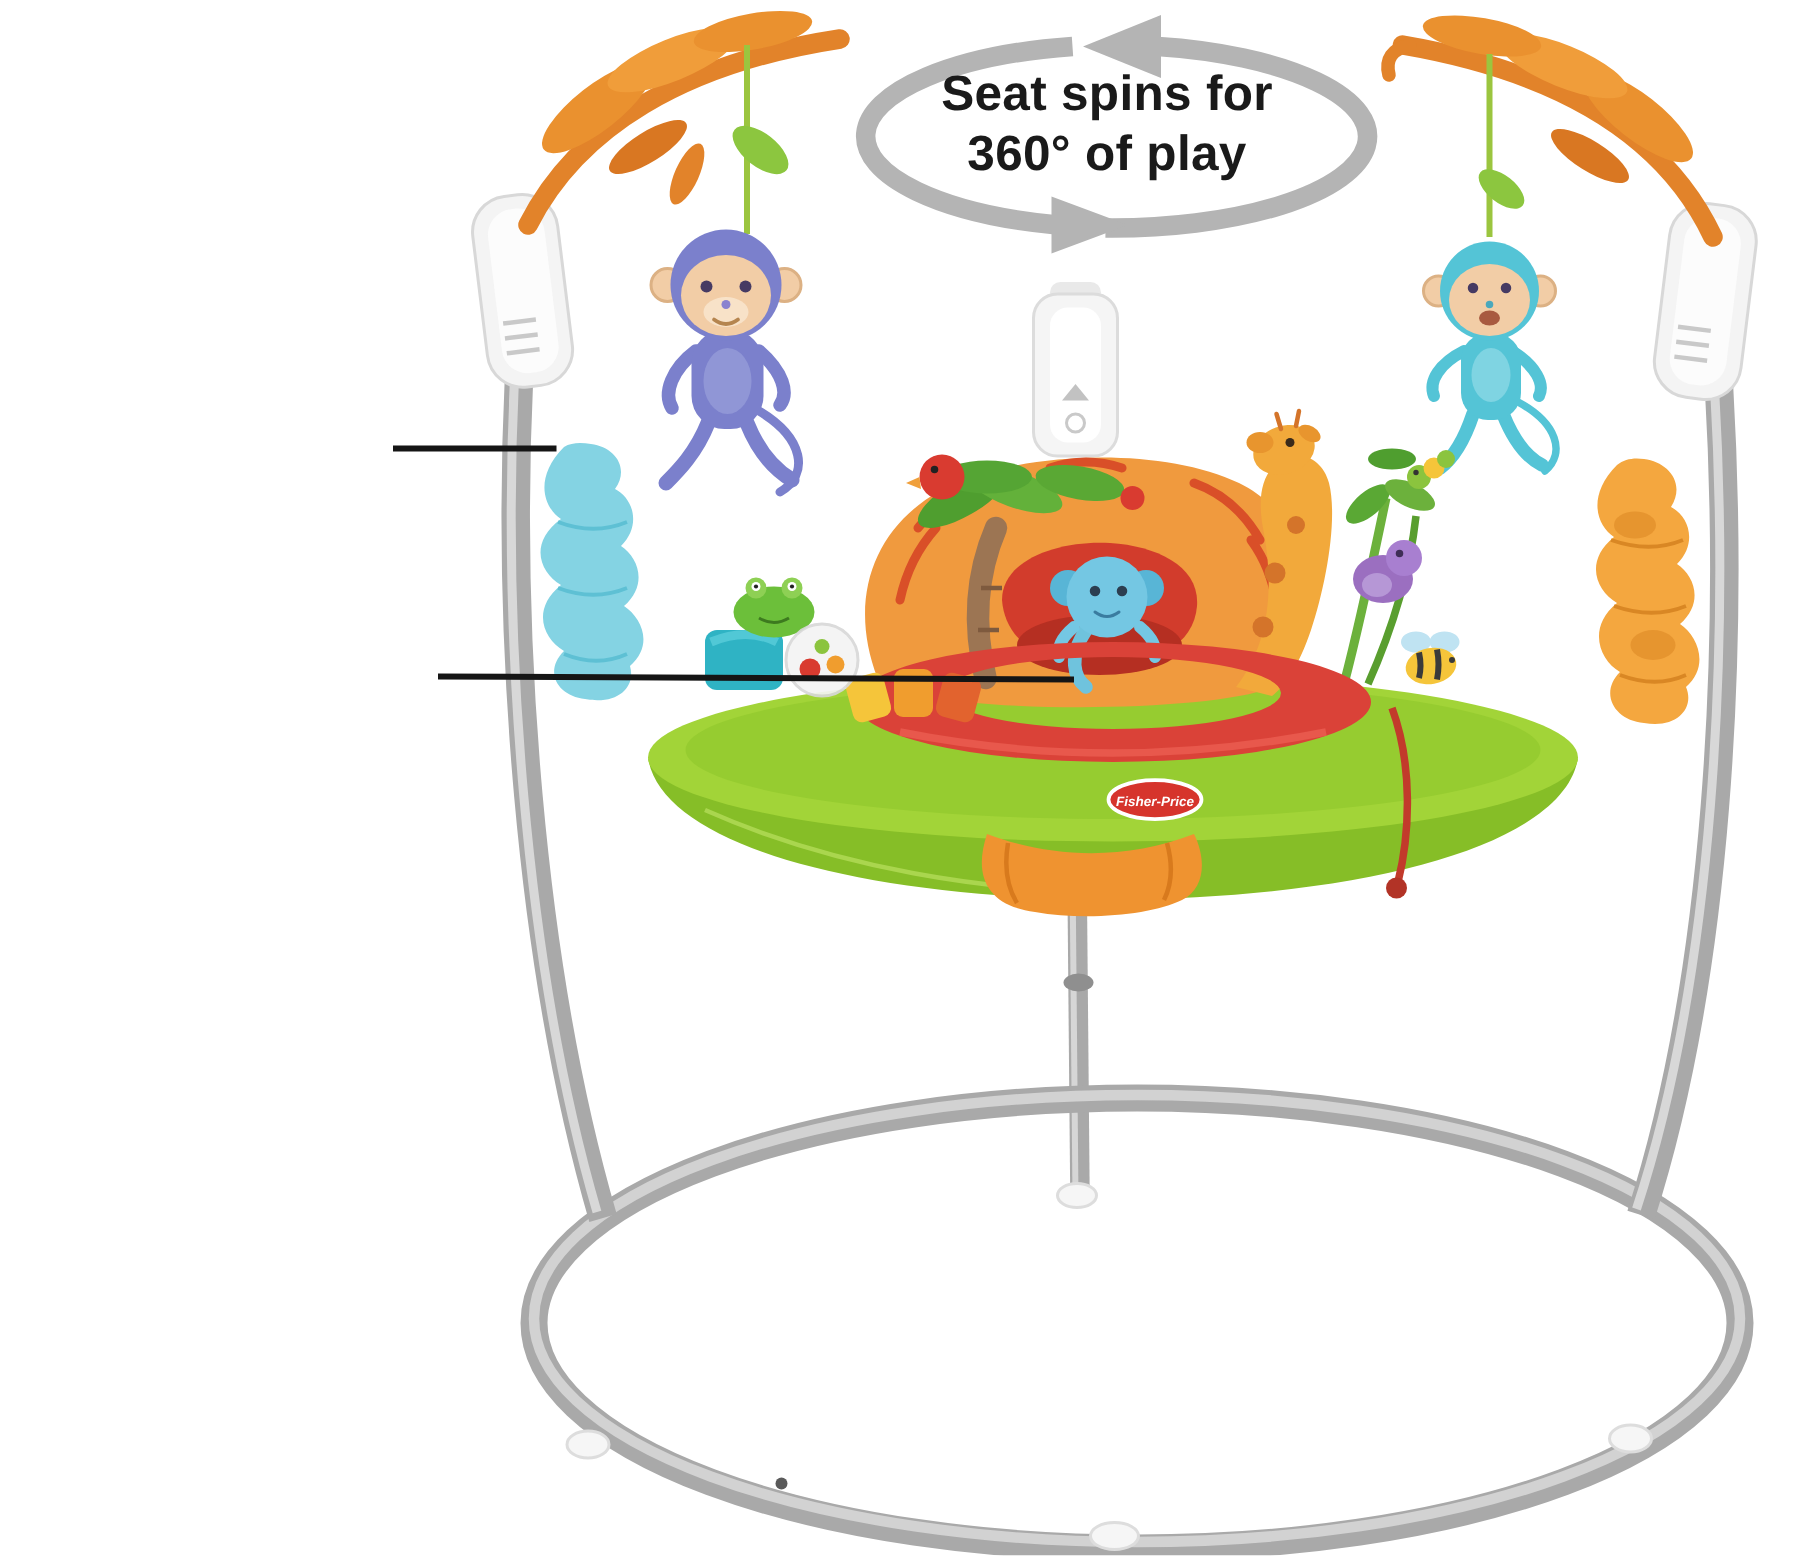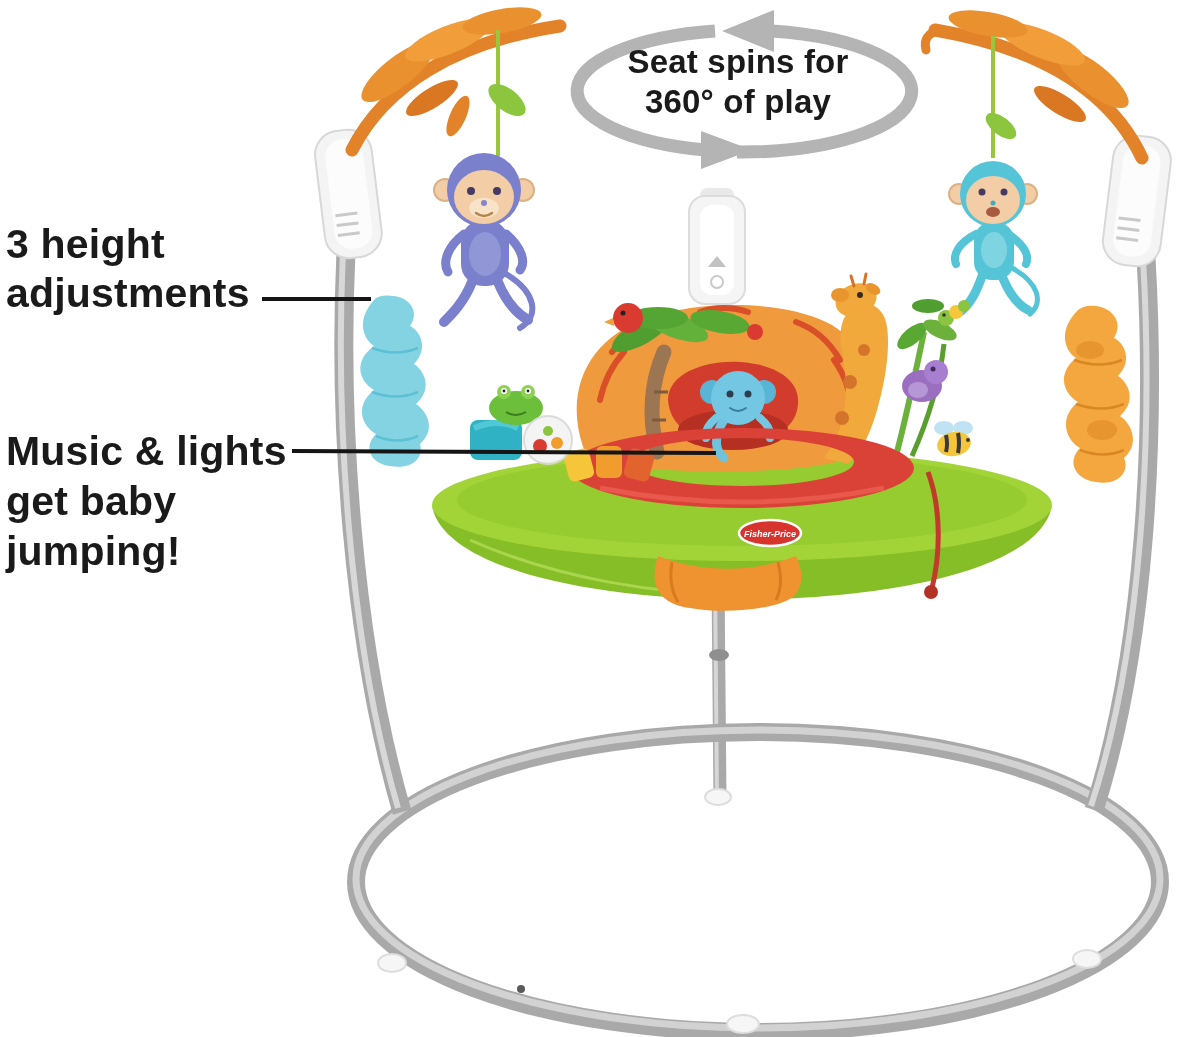--- a/index.html
+++ b/index.html
@@ -271,19 +271,14 @@
     </g>
 
     <g>
       <path d="M 262 299 L 371 299" stroke="#151515" stroke-width="4"></path>
       <path d="M 292 451 L 716 453" stroke="#151515" stroke-width="4"></path>
     </g>
   </svg>
 
   <div class="ann ann-spin">Seat spins for
 360° of play</div>
-  <div class="ann ann-height">3 height
-adjustments</div>
-  <div class="ann ann-music">Music &amp; lights
-get baby
-jumping!</div>
 
 </div>
 
 </body></html>

